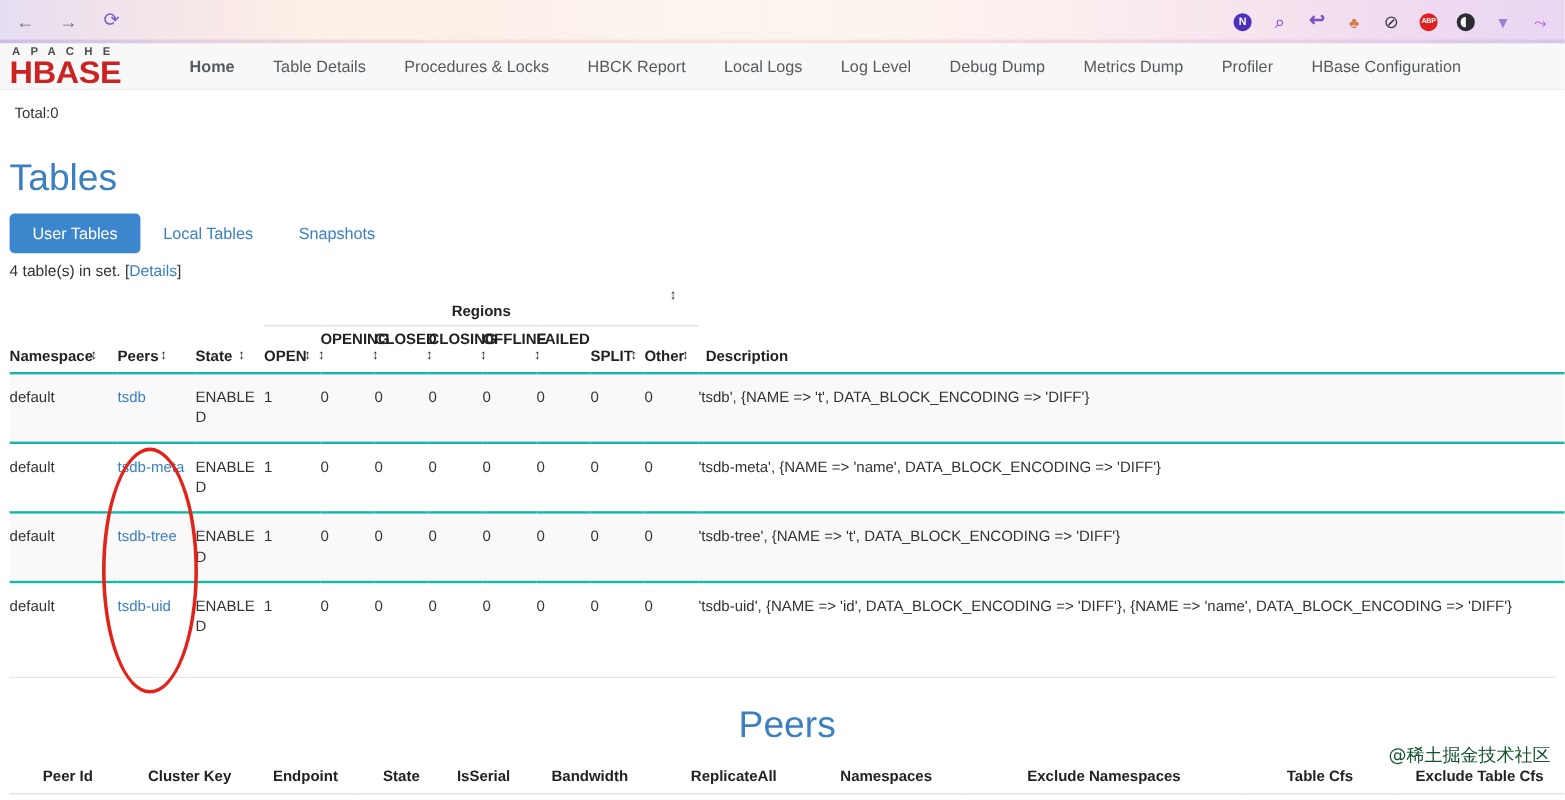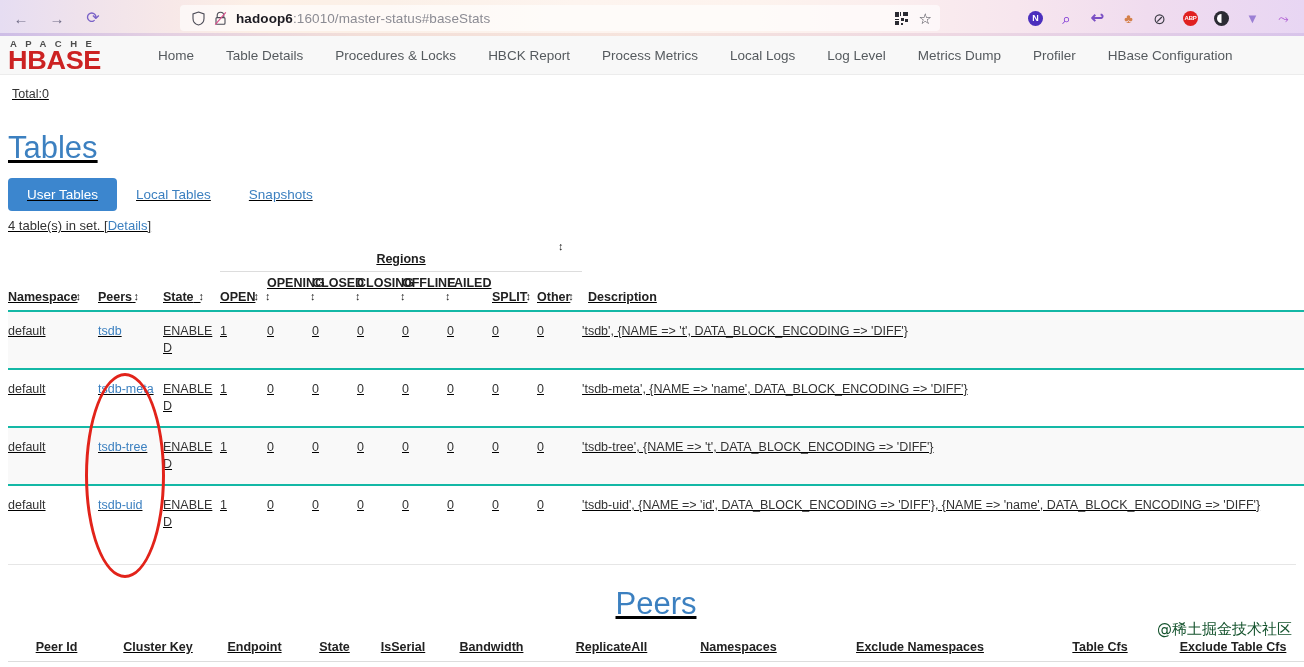--- a/index.html
+++ b/index.html
@@ -156,30 +156,29 @@
   }
   .nav-links { display: flex; align-items: center; }
   .nav-link {
     font-size: 13.5px;
     color: #555a5e;
     padding: 0 16px;
     white-space: nowrap;
     text-decoration: none;
     line-height: 39px;
   }
-  .nav-link:first-child { padding-left: 12px; }
+  .nav-link:first-child { padding-left: 12px; font-weight: bold; }
 
   
   #page {
     position: relative;
     width: 1304px;
     height: 592px;
     background: #fff;
     overflow: hidden;
-    text-decoration: underline;
   }
   .total-top {
     font-size: 12.5px;
     color: #333;
     padding: 12px 0 0 12px;
   }
   h1.section {
     font-size: 31px;
     font-weight: normal;
     color: #3c80c0;
@@ -328,41 +327,20 @@
 <body>
 
 <div id="browser-chrome">
 
   <div class="nav-btns">
     <div class="nav-btn">←</div>
     <div class="nav-btn">→</div>
     <div class="nav-btn reload">⟳</div>
   </div>
 
-  <div id="url-bar">
-    <div class="url-left-icons">
-      <span class="shield-ico">
-        <svg width="13" height="15" viewBox="0 0 13 15">
-          <path d="M6.5 1 L12 3 V7.5 C12 11 9.4 13.3 6.5 14 C3.6 13.3 1 11 1 7.5 V3 Z" fill="none" stroke="#4a4a55" stroke-width="1.1"></path>
-        </svg>
-      </span>
-      <span class="shield-ico">
-        <svg width="13" height="15" viewBox="0 0 13 15">
-          <path d="M3.2 6.6 V4.6 a3.3 3.3 0 0 1 6.6 0 V6.6" fill="none" stroke="#4a4a55" stroke-width="1.1"></path>
-          <rect x="2" y="6.6" width="9" height="6.6" rx="1" fill="none" stroke="#4a4a55" stroke-width="1.1"></rect>
-          <line x1="1.2" y1="13.6" x2="11.8" y2="1.4" stroke="#d94f8c" stroke-width="1.2"></line>
-        </svg>
-      </span>
-    </div>
-    <div class="url-text"><b>hadoop6</b><span>:16010/master-status#baseStats</span></div>
-    <div class="url-right-icons">
-      <span class="qr-ico"></span>
-      <span class="star-ico">☆</span>
-    </div>
-  </div>
 
   <div id="ext-icons">
     <span class="ext">
       <span class="ext-circle" style="background:#4b2fbd;">N</span>
     </span>
     <span class="ext" style="color:#7a2fd4;font-size:15px;">⌕</span>
     <span class="ext" style="color:#7a4fc4;font-size:16px;font-weight:bold;">↩</span>
     <span class="ext" style="color:#d4804a;font-size:13px;">♣</span>
     <span class="ext" style="color:#3a3a44;font-size:15px;">⊘</span>
     <span class="ext">
@@ -383,23 +361,23 @@
 <div id="hbase-navbar">
   <div id="hbase-logo">
     <div class="logo-apache">APACHE</div>
     <div class="logo-hbase">HBASE</div>
   </div>
   <div class="nav-links">
     <a class="nav-link" href="#">Home</a>
     <a class="nav-link" href="#">Table Details</a>
     <a class="nav-link" href="#">Procedures &amp; Locks</a>
     <a class="nav-link" href="#">HBCK Report</a>
-    <a class="nav-link" href="#">Process Metrics</a>
     <a class="nav-link" href="#">Local Logs</a>
     <a class="nav-link" href="#">Log Level</a>
+    <a class="nav-link" href="#">Debug Dump</a>
     <a class="nav-link" href="#">Metrics Dump</a>
     <a class="nav-link" href="#">Profiler</a>
     <a class="nav-link" href="#">HBase Configuration</a>
   </div>
 </div>
 
 <div id="page">
 
   <div class="total-top">Total:0</div>
 

